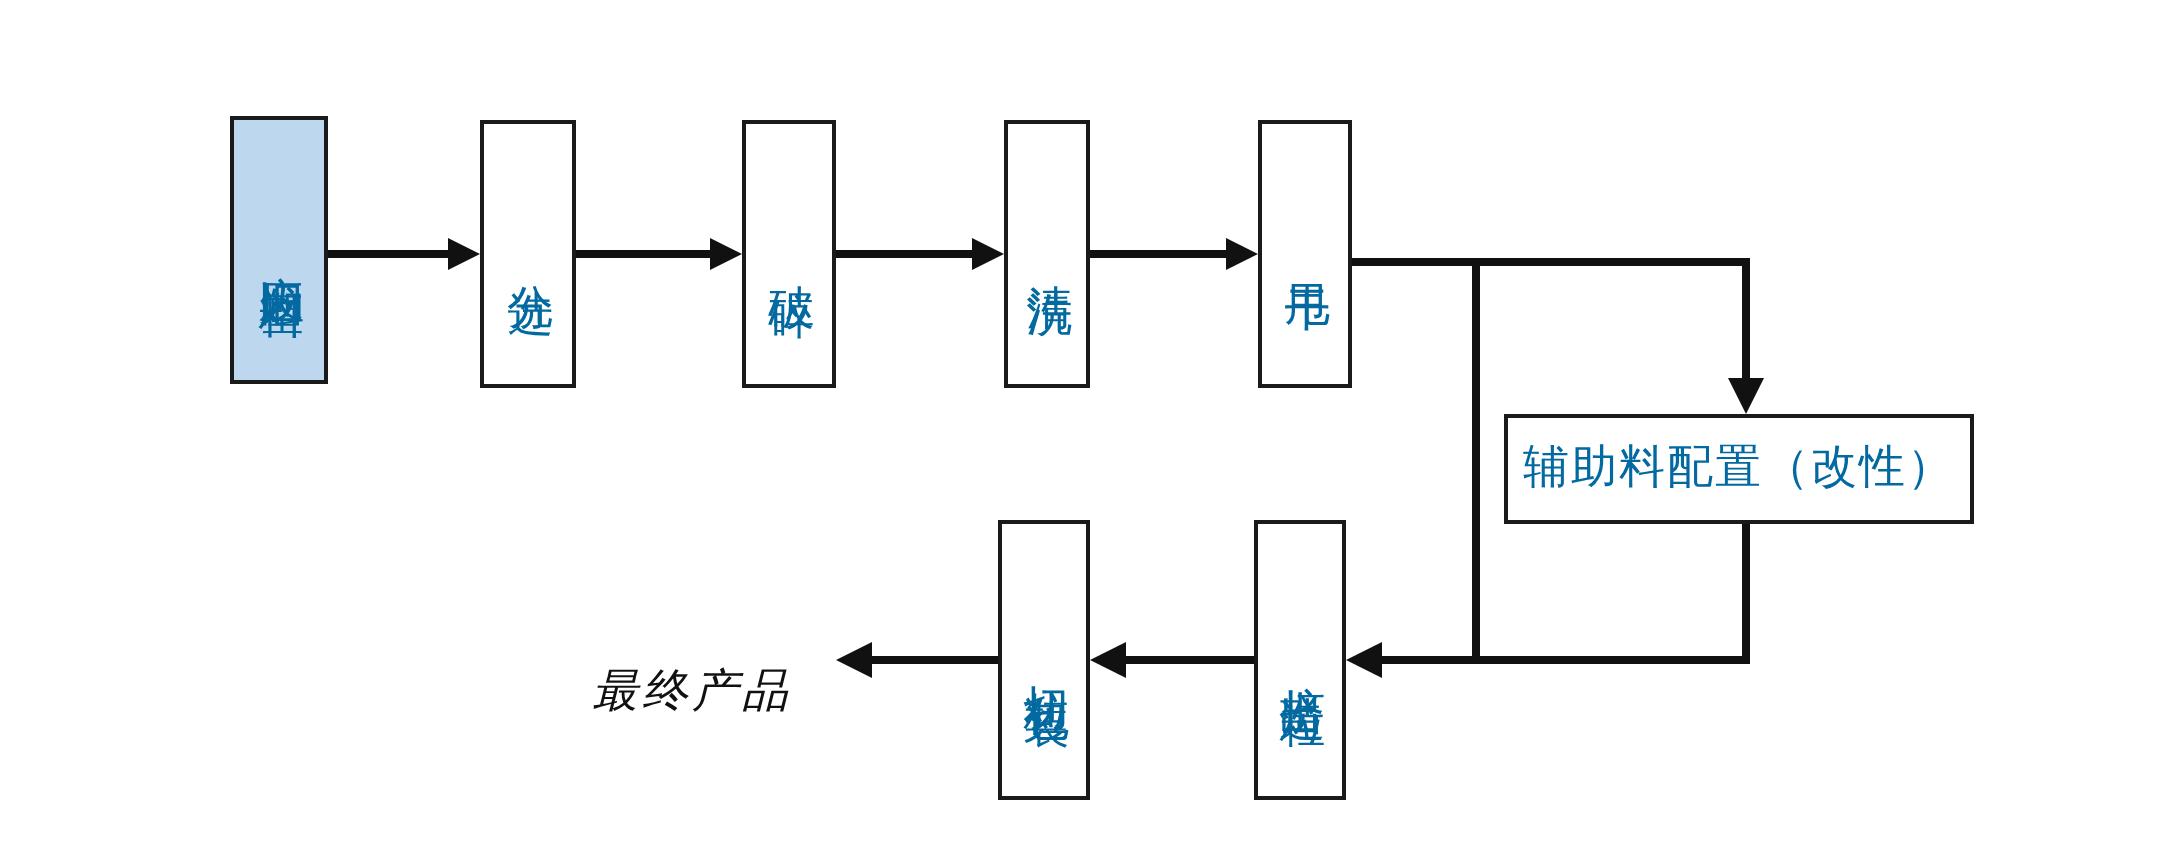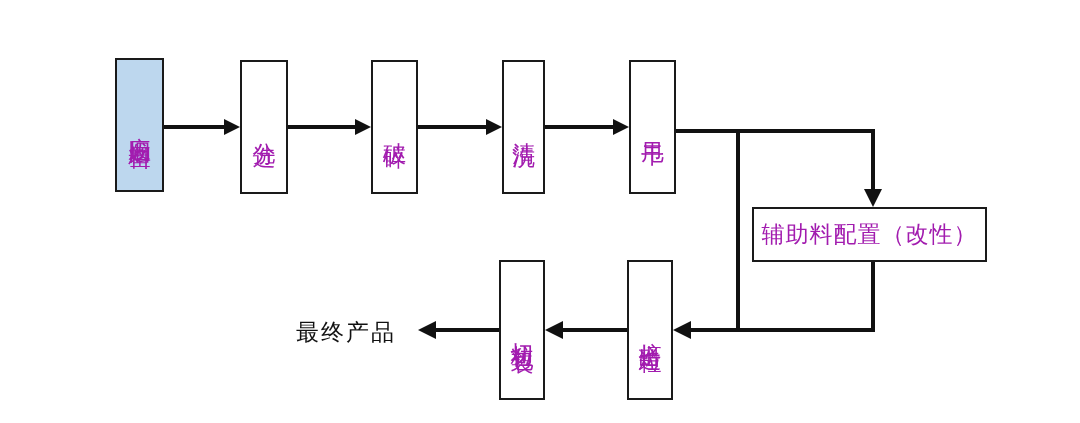--- a/index.html
+++ b/index.html
@@ -19,21 +19,21 @@
     overflow: hidden;
   }
   .node {
     position: absolute;
     box-sizing: border-box;
     border: 2px solid #1a1a1a;
     background: #ffffff;
     display: flex;
     align-items: center;
     justify-content: center;
-    color: #a21caf;
+    color: #0369a1;
   }
   .node.filled {
     background: #bdd7ee;
   }
   .vlabel {
     writing-mode: vertical-rl;
     text-orientation: upright;
     font-size: 23px;
     line-height: 1.18;
     letter-spacing: 3px;
@@ -150,15 +150,15 @@
   </div>
 
   <div class="node" style="left:627px; top:260px; width:46px; height:140px;">
     <span class="vlabel">挤出造粒</span>
   </div>
 
   <div class="node" style="left:499px; top:260px; width:46px; height:140px;">
     <span class="vlabel">切粒包装</span>
   </div>
 
-  <div class="free-text" style="left:296px; top:317px;">最终产品</div>
+  <div class="free-text" style="left:296px; top:330px;font-style:italic;">最终产品</div>
 
 </div>
 
 </body></html>

